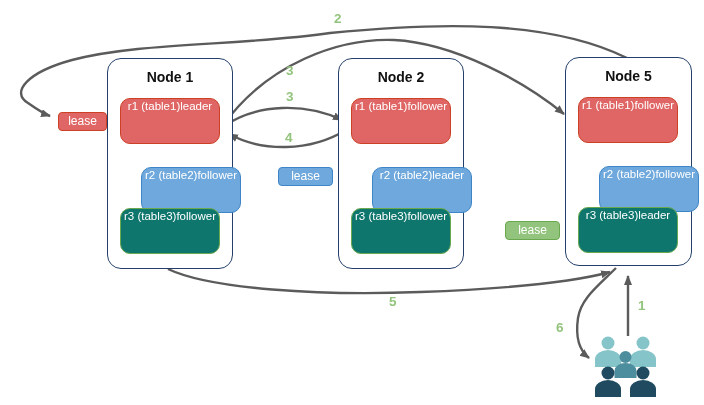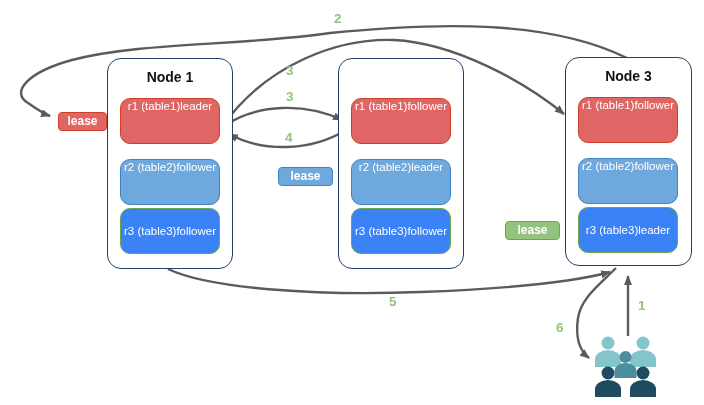--- a/index.html
+++ b/index.html
@@ -20,27 +20,27 @@
     text-align:center; font-weight:bold; font-size:14px; color:#111111;
     margin-top:10px;
   }
   .replica {
     position:absolute; left:12px; width:100px; height:46px; box-sizing:border-box;
     border-radius:10px; color:#ffffff; text-align:center; font-size:11.5px;
     line-height:1.28; display:flex; flex-direction:row; justify-content:center;
   }
   .c-red   { background:#e06666; border:1.5px solid #cc4125; }
   .c-blue  { background:#6fa8dc; border:1.5px solid #3d85c6; }
-  .c-green { background:#3b82f6; border:1.5px solid #6aa84f;align-items:center; }
-  .r1 { top:39px; } .r2 { top:100px; } .r3 { top:149px; }
+  .c-green { background:#0f766e; border:1.5px solid #6aa84f; }
+  .r1 { top:39px; } .r2 { top:108px;margin-left:21px; } .r3 { top:149px; }
 
   .lease {
     position:absolute; z-index:2; height:19px; box-sizing:border-box;
     border-radius:4px; color:#ffffff; font-size:12px; text-align:center;
-    line-height:17px; padding:0 2px;font-weight:bold;
+    line-height:17px; padding:0 2px;
   }
   .lease-red   { left:58px;  top:112px; width:49px; background:#e06666; border:1.5px solid #cc4125; }
   .lease-blue  { left:278px; top:167px; width:55px; background:#6fa8dc; border:1.5px solid #3d85c6; }
   .lease-green { left:505px; top:221px; width:55px; background:#93c47d; border:1.5px solid #6aa84f; }
 
   .step {
     position:absolute; z-index:3; color:#93c47d; font-weight:bold;
     font-size:13.5px;
   }
   .s1 { left:638px; top:298px; }
@@ -93,36 +93,37 @@
       <span>r2 (table2)</span>
       <span>follower</span>
     </div>
     <div class="replica r3 c-green">
       <span>r3 (table3)</span>
       <span>follower</span>
     </div>
   </div>
 
   <div class="node" style="left:338px; top:58px; width:126px; height:211px;">
+    <div class="node-title">Node 2</div>
     <div class="replica r1 c-red">
       <span>r1 (table1)</span>
       <span>follower</span>
     </div>
     <div class="replica r2 c-blue">
       <span>r2 (table2)</span>
       <span>leader</span>
     </div>
     <div class="replica r3 c-green">
       <span>r3 (table3)</span>
       <span>follower</span>
     </div>
   </div>
 
   <div class="node" style="left:565px; top:57px; width:127px; height:209px;">
-    <div class="node-title">Node 3</div>
+    <div class="node-title">Node 5</div>
     <div class="replica r1 c-red">
       <span>r1 (table1)</span>
       <span>follower</span>
     </div>
     <div class="replica r2 c-blue">
       <span>r2 (table2)</span>
       <span>follower</span>
     </div>
     <div class="replica r3 c-green">
       <span>r3 (table3)</span>

